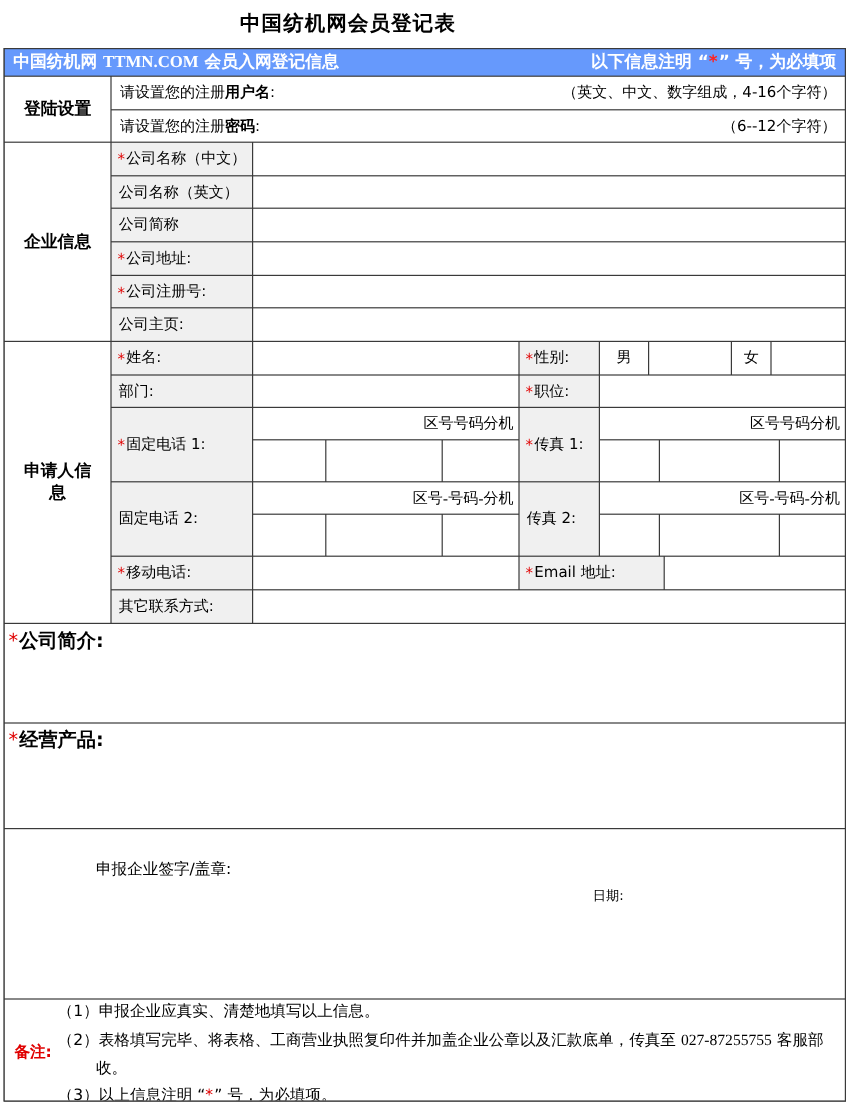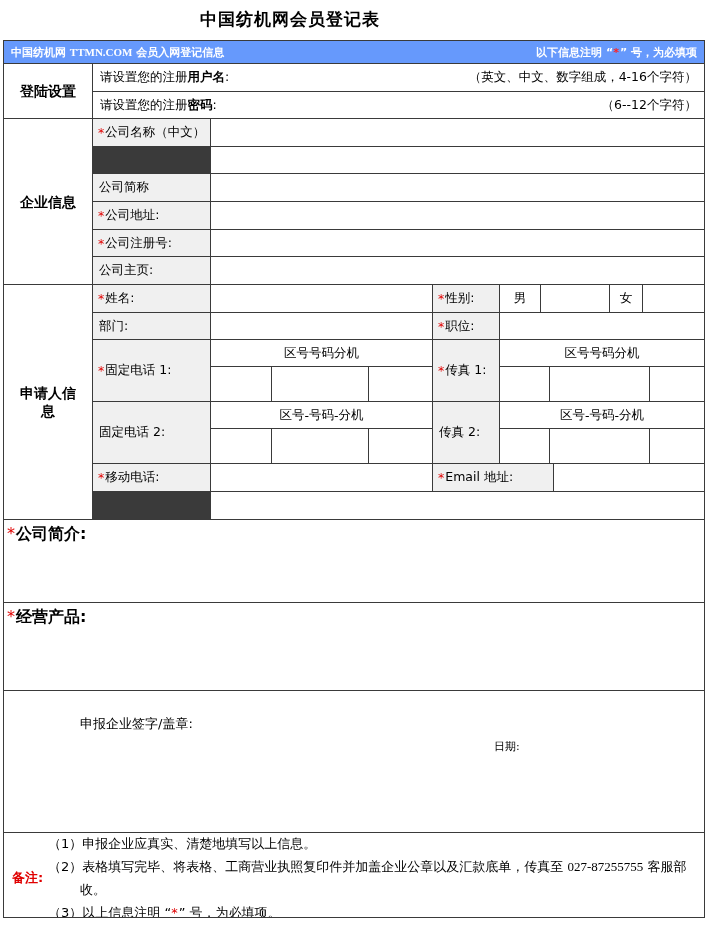--- a/index.html
+++ b/index.html
@@ -13,28 +13,28 @@
     position:absolute; left:3px; top:40px;
     display:grid;
     grid-template-columns:88px 117px 60px 96px 63px 66px 40px 8px 3px 55px 32px 6px 54px;
     grid-template-rows:22px 27px 26px 27px 26px 27px 27px 26px 27px 27px 26px 26px 34px 26px 34px 27px 27px 82px 87px 141px 84px;
     gap:1px; background:#3a3a3a; border:1px solid #3a3a3a;
   }
   .cell { background:#fff; display:flex; align-items:center; font-size:12.5px; overflow:hidden; }
   .lbl  { background:#f0f0f0; padding-left:5px; }
   .sec  { background:#fff; font-weight:bold; font-size:14px; justify-content:center;
           text-align:center; padding:0 13px; line-height:18px; }
-  .blue-bar { background:#6699fc; color:#fff; font-weight:bold; font-size:11px;
+  .blue-bar { background:#6699fc; color:#fff; font-weight:bold; font-size:14px;
               justify-content:space-between; padding:0 7px; }
   .serif { font-family:"Liberation Serif","DejaVu Serif",serif; }
   .star { color:#e00000; margin-right:1px; font-weight:normal; }
   .blue-bar .star { color:#ff2222; font-weight:bold; }
   .loginrow { justify-content:space-between; padding:12px 7px; }
   .b { font-weight:bold; }
-  .phead { justify-content:center; padding:0 4px; }
+  .phead { justify-content:flex-end; padding:0 4px; }
   .center { justify-content:center; padding-left:0; }
   .bigbox { align-items:flex-start; padding:4px 3px; font-weight:bold; font-size:16px; }
   .sign-cell { position:relative; display:block; }
   .sign-text { position:absolute; left:76px; top:24px; font-size:13px; }
   .date-text { position:absolute; left:490px; top:48px; font-size:11px; }
   .notes-cell { align-items:center; padding:6px 6px 0 8px; display:flex; }
   .notes-label { color:#e00000; font-weight:bold; font-size:13px; flex:0 0 36px; line-height:22px; }
   .notes-list { font-size:13px; line-height:23px; width:640px; }
   .note-item { padding-left:32px; text-indent:-32px; }
 </style>
@@ -62,20 +62,24 @@
     </div>
 
     <div class="cell sec" style="grid-area:4/1/10/2">企业信息</div>
 
     <div class="cell lbl" style="grid-area:4/2/5/3">
         <span class="star">*</span>
         <span>公司名称（中文）</span>
       </div>
     <div class="cell" style="grid-area:4/3/5/14"></div>
 
+    <div class="cell lbl" style="grid-area:5/2/6/3">
+        <span class="star"></span>
+        <span>公司名称（英文）</span>
+      </div>
     <div class="cell" style="grid-area:5/3/6/14"></div>
 
     <div class="cell lbl" style="grid-area:6/2/7/3">
         <span class="star"></span>
         <span>公司简称</span>
       </div>
     <div class="cell" style="grid-area:6/3/7/14"></div>
 
     <div class="cell lbl" style="grid-area:7/2/8/3">
         <span class="star">*</span>
@@ -180,20 +184,24 @@
         <span class="star">*</span>
         <span>移动电话:</span>
       </div>
     <div class="cell" style="grid-area:16/3/17/6"></div>
     <div class="cell lbl" style="grid-area:16/6/17/10">
         <span class="star">*</span>
         <span>Email 地址:</span>
       </div>
     <div class="cell" style="grid-area:16/10/17/14"></div>
 
+    <div class="cell lbl" style="grid-area:17/2/18/3">
+        <span class="star"></span>
+        <span>其它联系方式:</span>
+      </div>
     <div class="cell" style="grid-area:17/3/18/14"></div>
 
     <div class="cell bigbox" style="grid-area:18/1/19/14">
       <span><span class="star">*</span><span>公司简介:</span></span>
     </div>
 
     <div class="cell bigbox" style="grid-area:19/1/20/14">
       <span><span class="star">*</span><span>经营产品:</span></span>
     </div>
 

